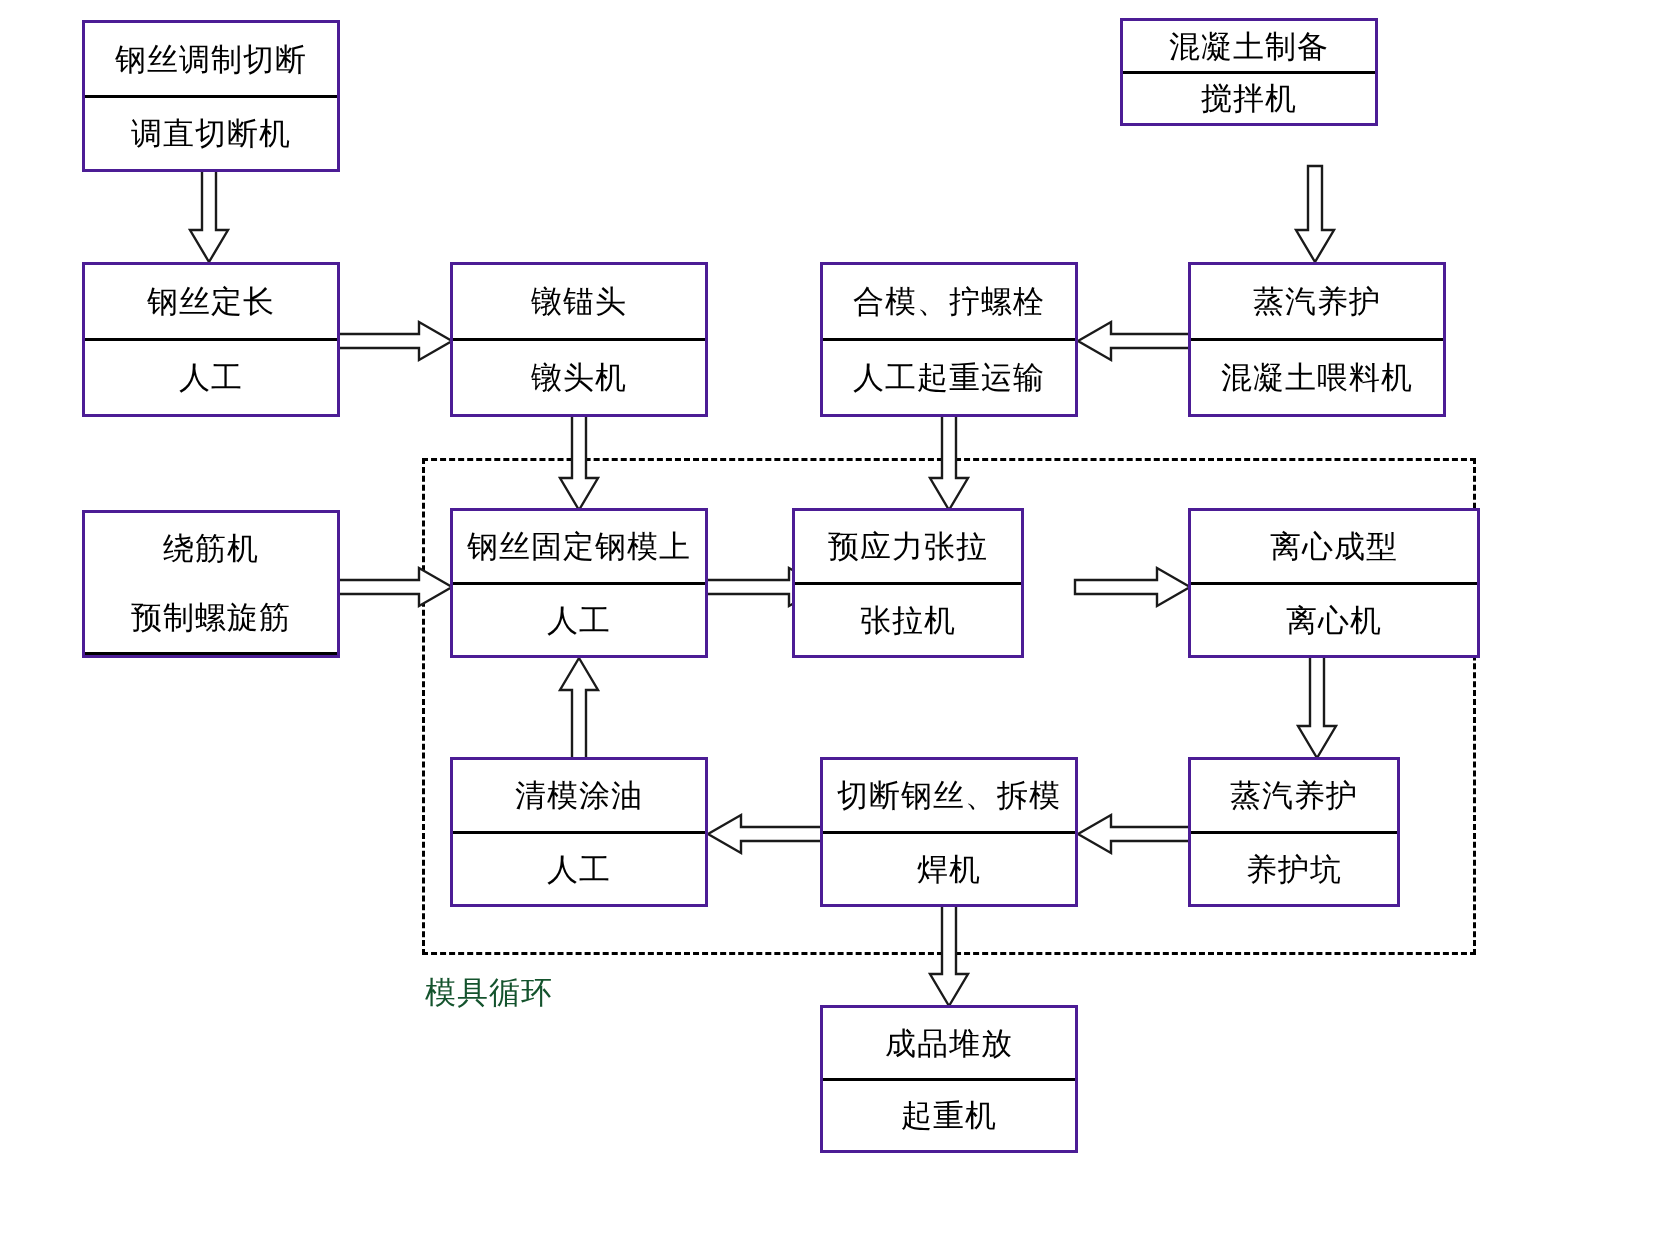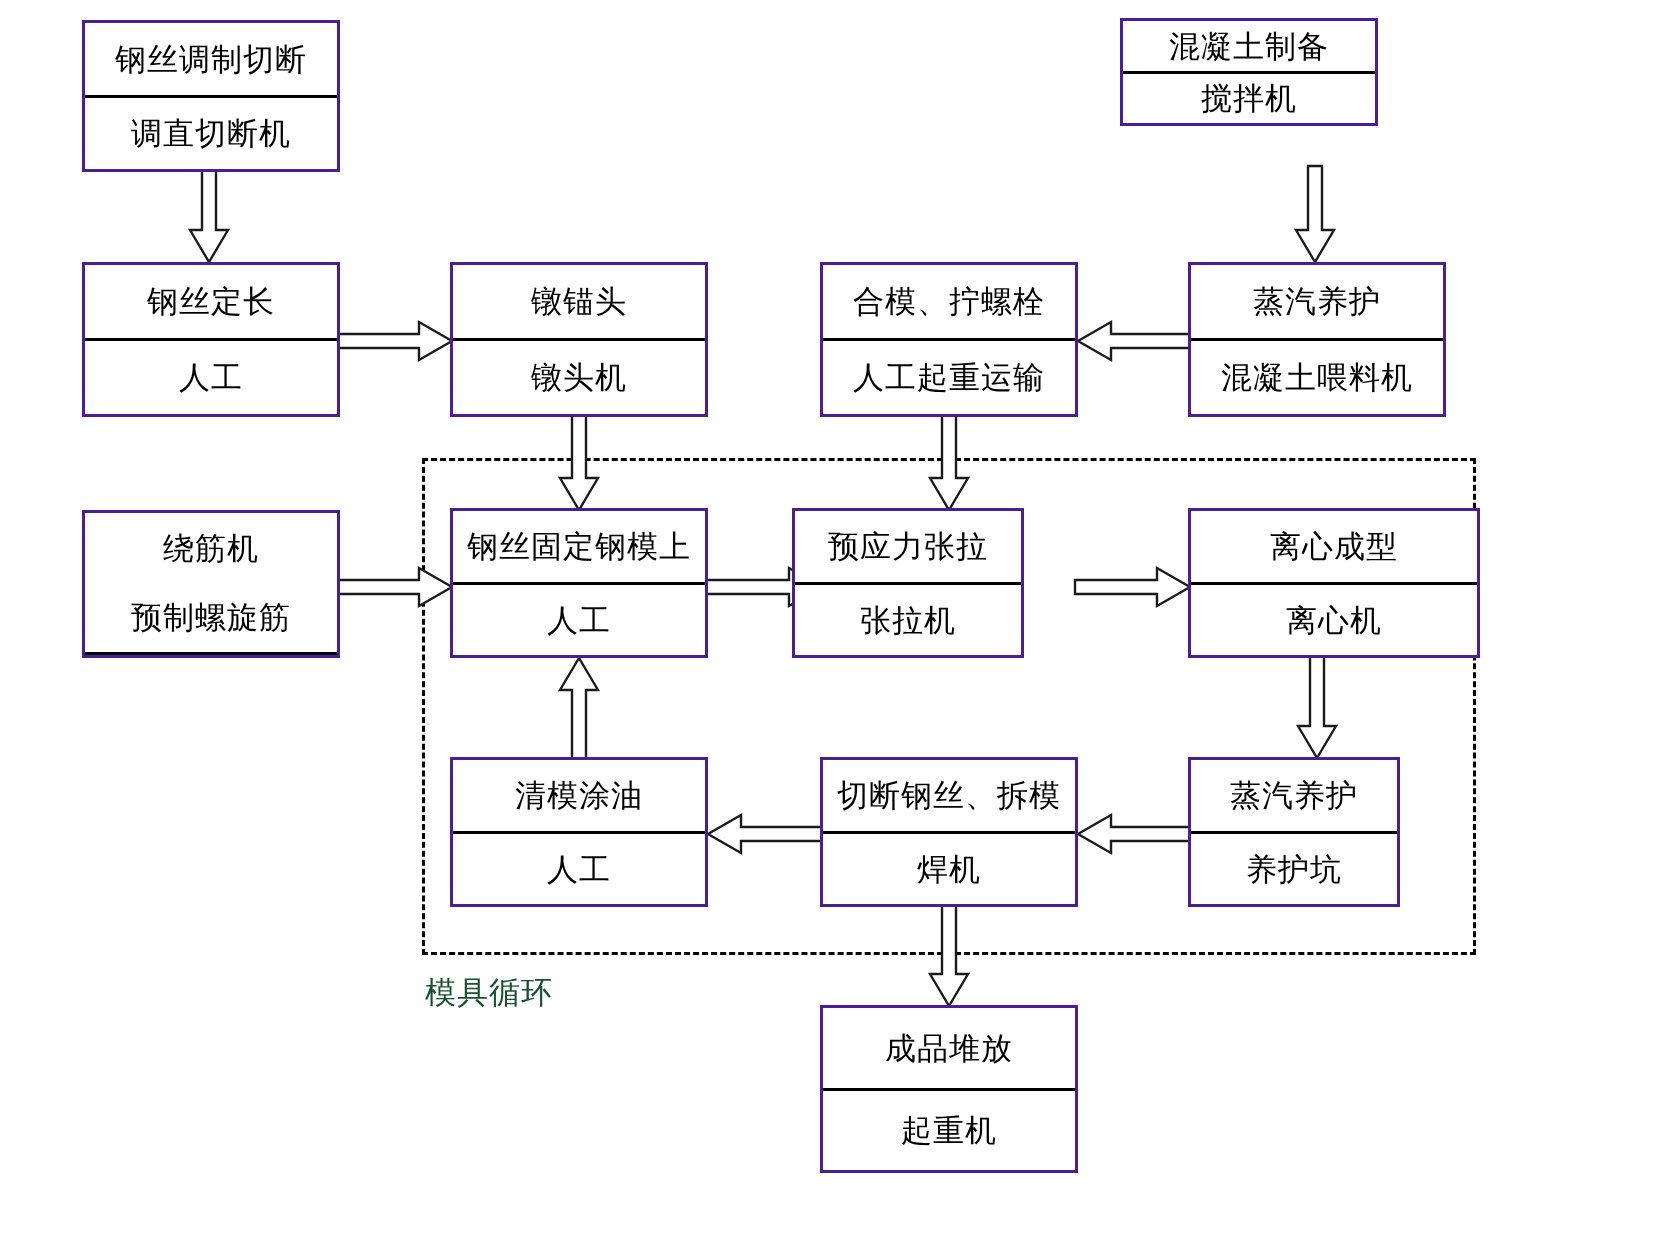--- a/index.html
+++ b/index.html
@@ -191,18 +191,18 @@
   <div class="node" style="left:820px; top:757px; width:258px; height:150px;">
     <div class="cell top">切断钢丝、拆模</div>
     <div class="cell bottom">焊机</div>
   </div>
 
   <div class="node" style="left:1188px; top:757px; width:212px; height:150px;">
     <div class="cell top">蒸汽养护</div>
     <div class="cell bottom">养护坑</div>
   </div>
 
-  <div class="node" style="left:820px; top:1005px; width:258px; height:168px;">
+  <div class="node" style="left:820px; top:1005px; width:258px; height:148px;">
     <div class="cell top">成品堆放</div>
     <div class="cell bottom">起重机</div>
   </div>
 
 </div>
 
 </body></html>

